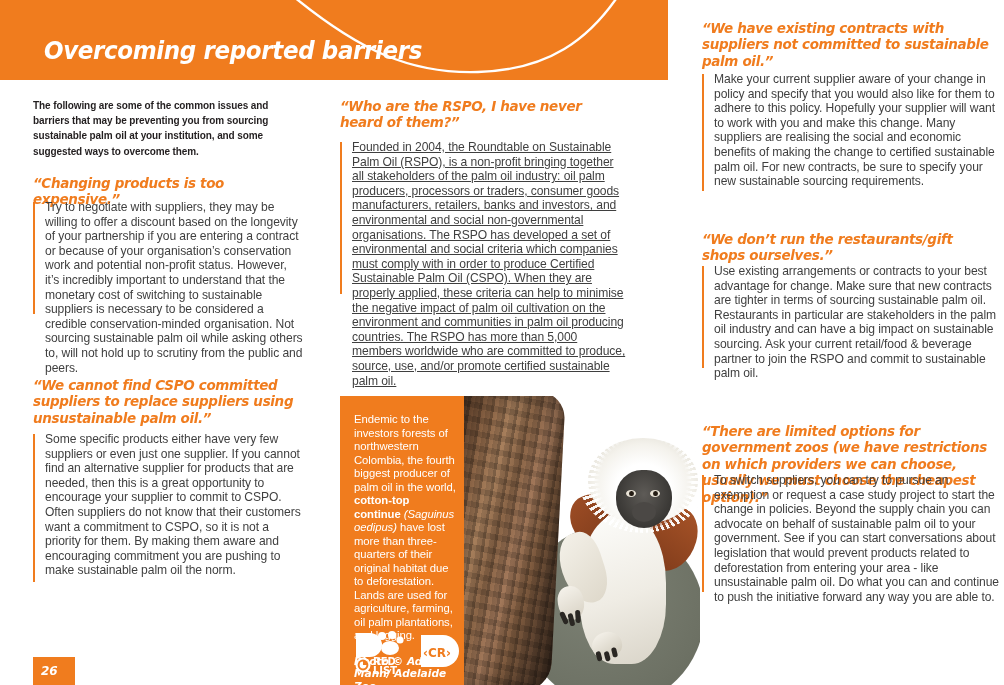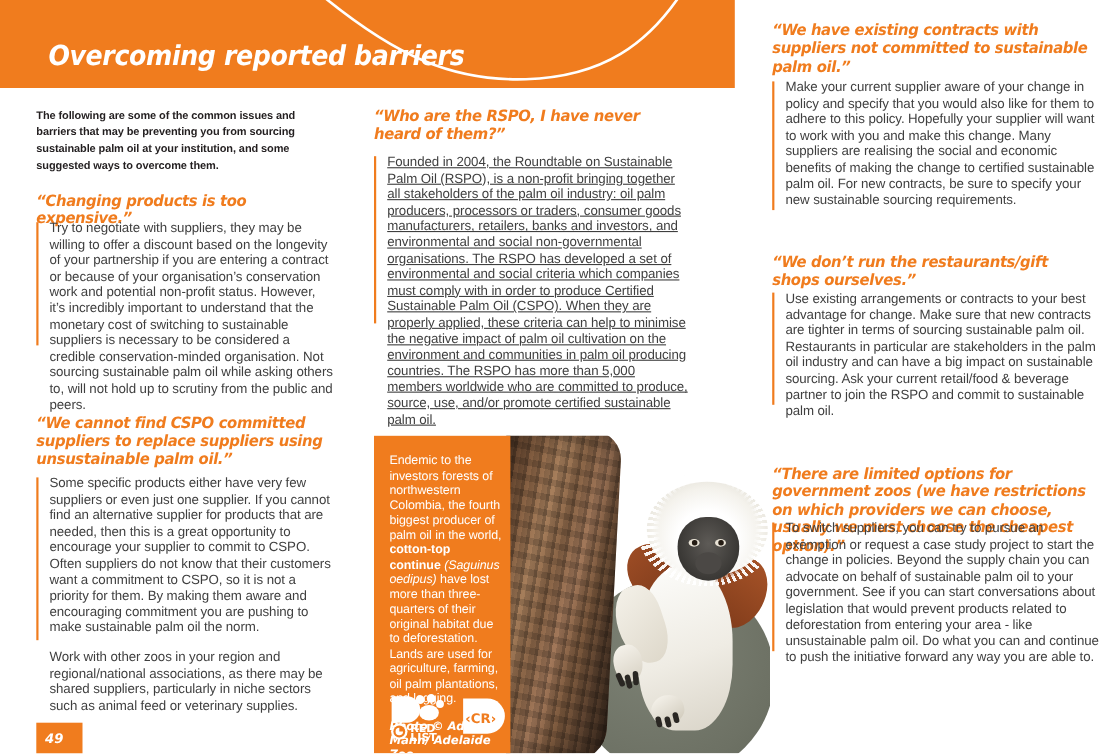--- a/index.html
+++ b/index.html
@@ -219,21 +219,20 @@
   <div class="answer" style="position:absolute; top:200px; width:270px;">
     <span class="rule" style="height:112px;"></span>
     <p>Try to negotiate with suppliers, they may be willing to offer a discount based on the longevity of your partnership if you are entering a contract or because of your organisation’s conservation work and potential non-profit status. However, it’s incredibly important to understand that the monetary cost of switching to sustainable suppliers is necessary to be considered a credible conservation-minded organisation. Not sourcing sustainable palm oil while asking others to, will not hold up to scrutiny from the public and peers.</p>
   </div>
 
   <div class="q-heading" style="position:absolute; top:377px; width:278px;">“We cannot find CSPO committed suppliers to replace suppliers using unsustainable palm oil.”</div>
 
   <div class="answer" style="position:absolute; top:432px; width:268px;">
     <span class="rule" style="height:148px;"></span>
     <p>Some specific products either have very few suppliers or even just one supplier. If you cannot find an alternative supplier for products that are needed, then this is a great opportunity to encourage your supplier to commit to CSPO. Often suppliers do not know that their customers want a commitment to CSPO, so it is not a priority for them. By making them aware and encouraging commitment you are pushing to make sustainable palm oil the norm.</p>
-    <p>Work with other zoos in your region and regional/national associations, as there may be shared suppliers, particularly in niche sectors such as animal feed or veterinary supplies.</p>
   </div>
 </div>
 
 <div class="col" id="col-middle">
   <div class="q-heading" style="position:absolute; top:98px; width:295px;">“Who are the RSPO, I have never heard of them?”</div>
 
   <div class="answer" style="position:absolute; top:140px; width:287px;text-decoration:underline;">
     <span class="rule" style="height:152px;"></span>
     <p>Founded in 2004, the Roundtable on Sustainable Palm Oil (RSPO), is a non-profit bringing together all stakeholders of the palm oil industry: oil palm producers, processors or traders, consumer goods manufacturers, retailers, banks and investors, and environmental and social non-governmental organisations. The RSPO has developed a set of environmental and social criteria which companies must comply with in order to produce Certified Sustainable Palm Oil (CSPO). When they are properly applied, these criteria can help to minimise the negative impact of palm oil cultivation on the environment and communities in palm oil producing countries. The RSPO has more than 5,000 members worldwide who are committed to produce, source, use, and/or promote certified sustainable palm oil.</p>
   </div>
@@ -320,13 +319,13 @@
   </div>
 
   <div class="q-heading" style="position:absolute; top:423px; width:316px;">“There are limited options for government zoos (we have restrictions on which providers we can choose, usually we must choose the cheapest option).”</div>
 
   <div class="answer" style="position:absolute; top:473px; width:300px;">
     <span class="rule" style="height:117px;"></span>
     <p>To switch suppliers, you can try to pursue an exemption or request a case study project to start the change in policies. Beyond the supply chain you can advocate on behalf of sustainable palm oil to your government. See if you can start conversations about legislation that would prevent products related to deforestation from entering your area - like unsustainable palm oil. Do what you can and continue to push the initiative forward any way you are able to.</p>
   </div>
 </div>
 
-<div id="page-number">49</div>
+<div id="page-number">26</div>
 
 </body></html>

